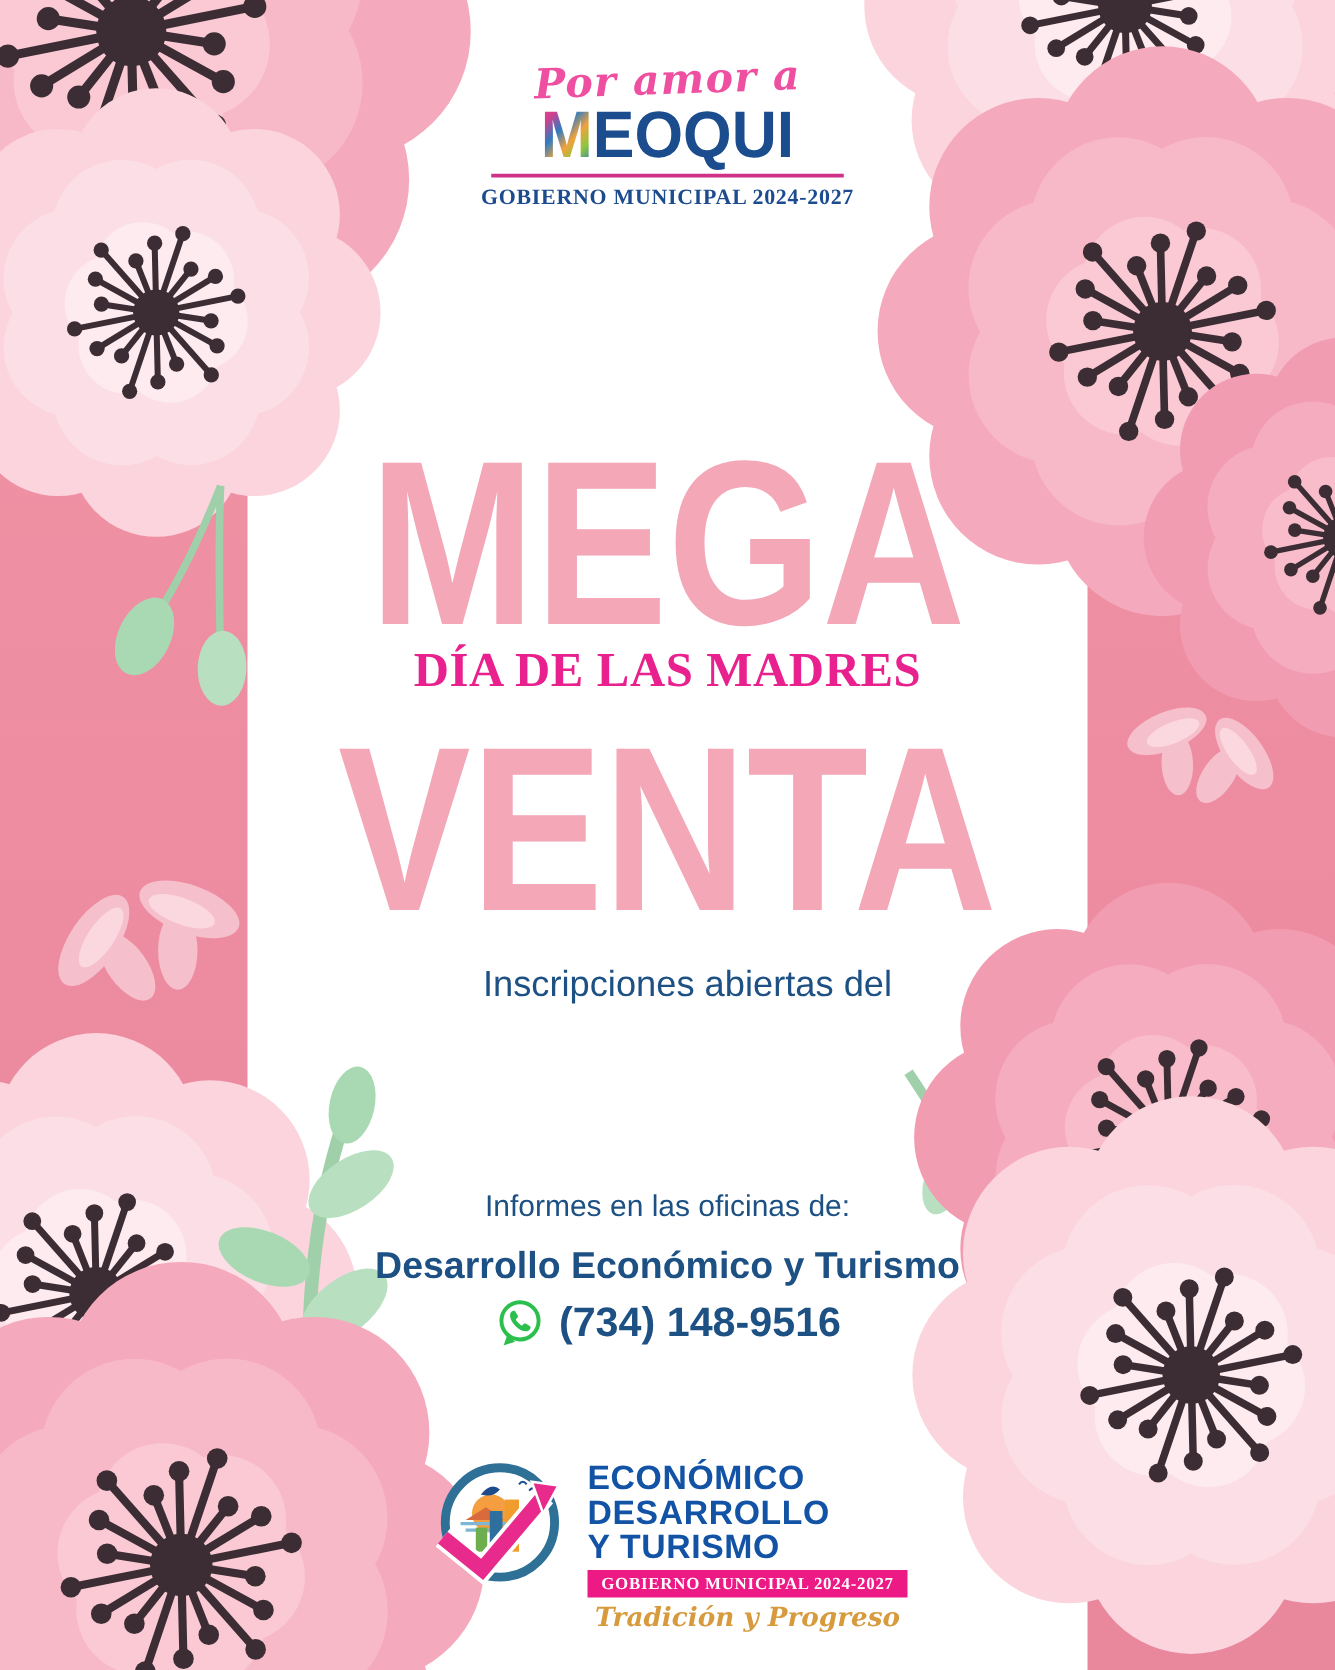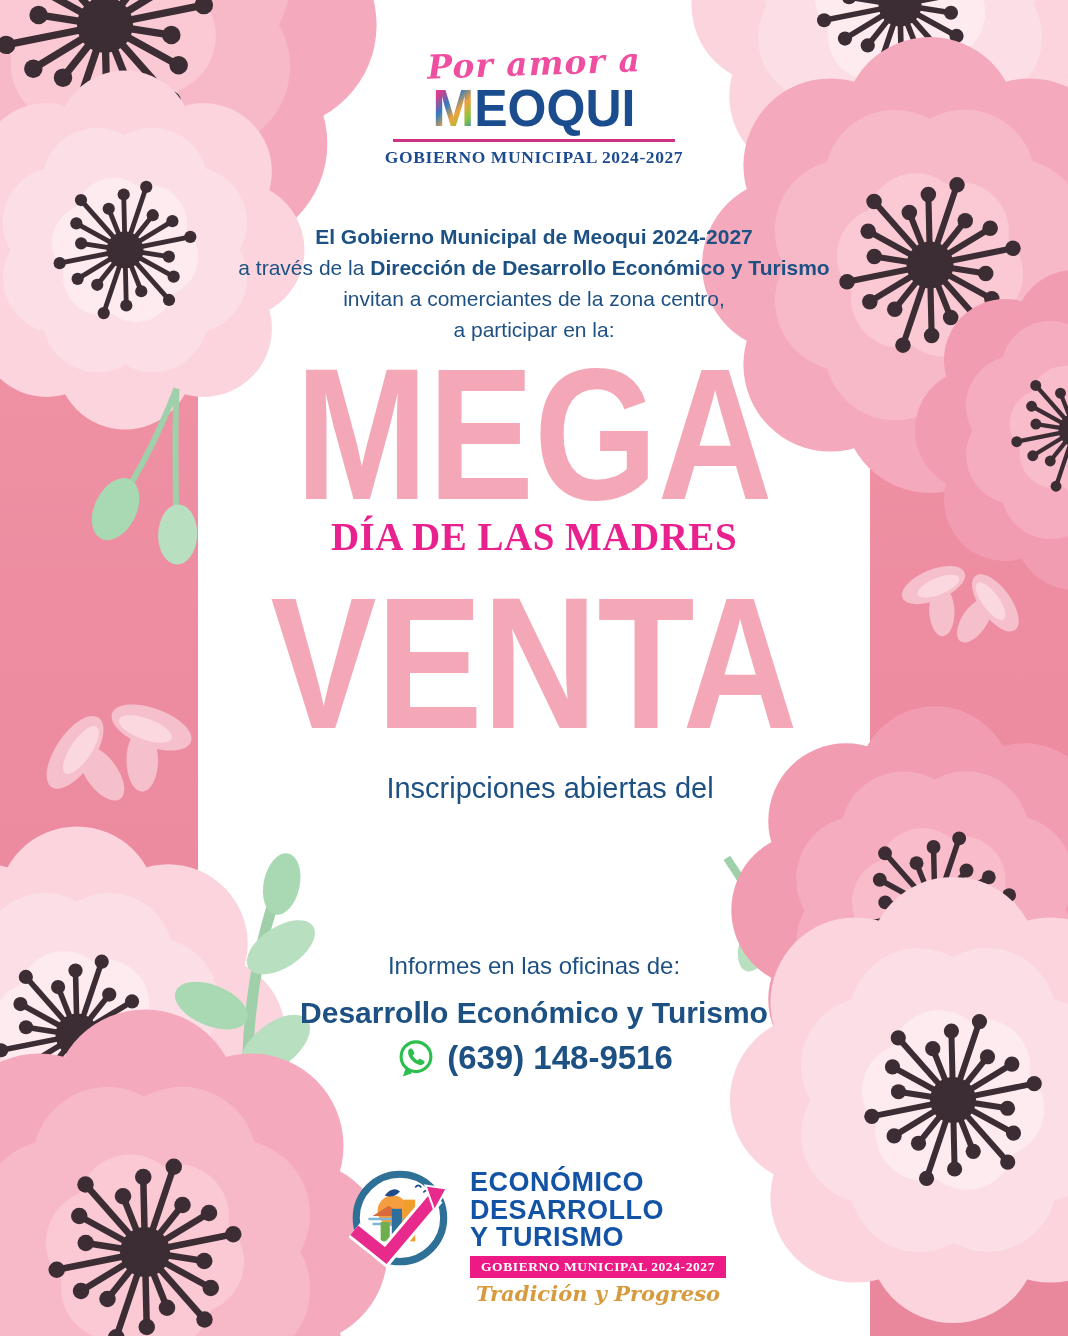--- a/index.html
+++ b/index.html
@@ -733,43 +733,37 @@
 
   <div id="content">
 
     <div id="header-logo">
       <div class="tagline">Por amor a</div>
       <div class="wordmark"><span class="m-multi">M</span><span>EOQUI</span></div>
       <div class="logo-rule"></div>
       <div class="gobierno">GOBIERNO MUNICIPAL 2024-2027</div>
     </div>
 
-    <div id="intro">
-      <b>El Gobierno Municipal de Meoqui 2024-2027</b><br>
-      <span>a través de la </span><b>Dirección de Desarrollo Económico y Turismo</b><br>
-      <span>invitan a comerciantes de la zona centro,</span><br>
-      <span>a participar en la:</span>
-    </div>
 
     <div id="mega" class="jumbo">MEGA</div>
     <div id="dia">DÍA DE LAS MADRES</div>
     <div id="venta" class="jumbo">VENTA</div>
 
     <div id="insc-label">Inscripciones abiertas del</div>
 
     <div id="contact">
       <div class="c1">Informes en las oficinas de:</div>
       <div class="c2">Desarrollo Económico y Turismo</div>
       <div class="phone-row">
         <svg class="wa-icon" viewBox="0 0 48 48">
           <circle cx="24" cy="22.5" r="17" fill="none" stroke="#2cbf4e" stroke-width="3.6"></circle>
           <path d="M12.5 35 L9 45 L19.5 41.5 Z" fill="#2cbf4e"></path>
           <path d="M18 13.2c-1.5.3-2.8 1.7-3 3.3-.5 3.3 1.5 7.3 4.8 10.6 3.3 3.3 7.3 5.3 10.6 4.8 1.6-.2 3-1.5 3.3-3 .1-.7 0-1.2-.5-1.5l-4-2.4c-.6-.3-1.3-.2-1.7.2l-1.7 1.7c-1.7-.8-4.9-4-5.7-5.7l1.7-1.7c.4-.4.5-1.1.2-1.7l-2.4-4c-.3-.5-.8-.6-1.6-.6z" fill="#2cbf4e"></path>
         </svg>
-        <span class="num">(639) 148-9516</span>
+        <span class="num">(734) 148-9516</span>
       </div>
     </div>
 
     <div id="footer-logo">
       <svg class="emblem" viewBox="0 0 120 110">
         <circle cx="57" cy="52" r="43" fill="#ffffff" stroke="#2e7096" stroke-width="7"></circle>
         <circle cx="50" cy="45" r="15" fill="#f59e3f"></circle>
         <path d="M30,50 L46,40 L60,50 Z" fill="#d96a3c"></path>
         <path d="M26,53 h52 M30,58 h44" stroke="#7fb6d4" stroke-width="2.5" fill="none"></path>
         <path d="M42,30 q8,-10 15,-4 q-6,7 -15,4 Z" fill="#1c4c8c"></path>

